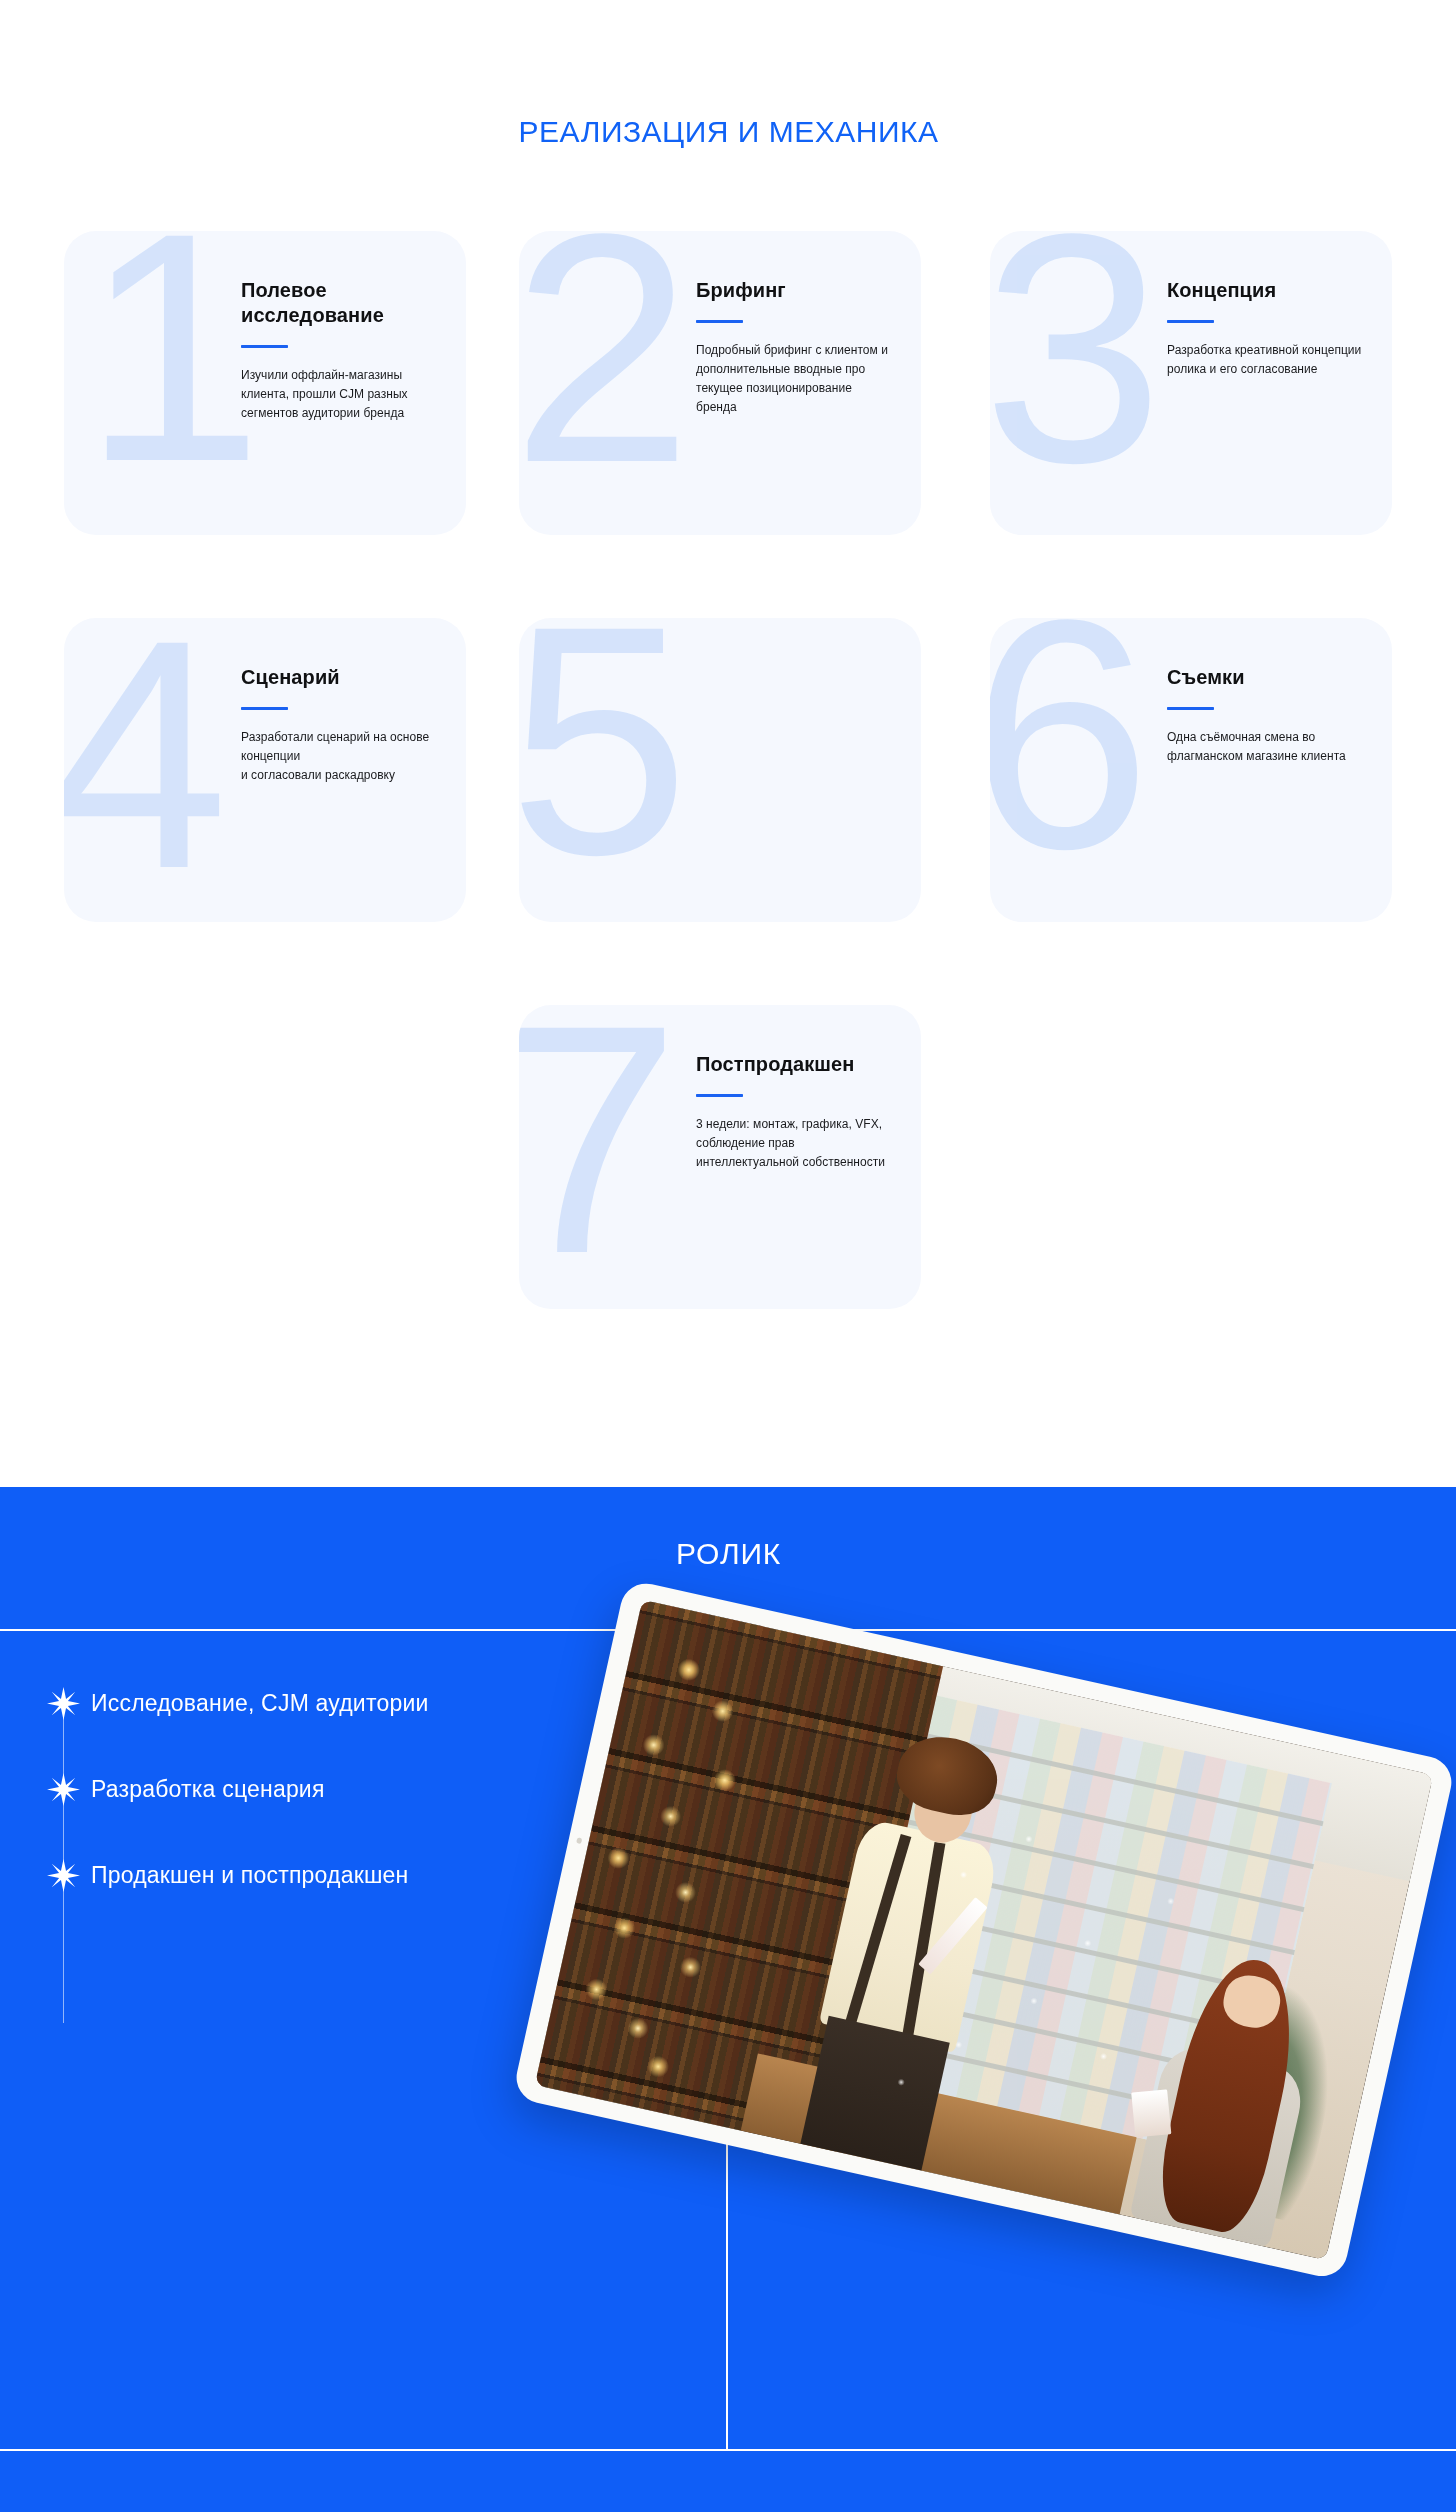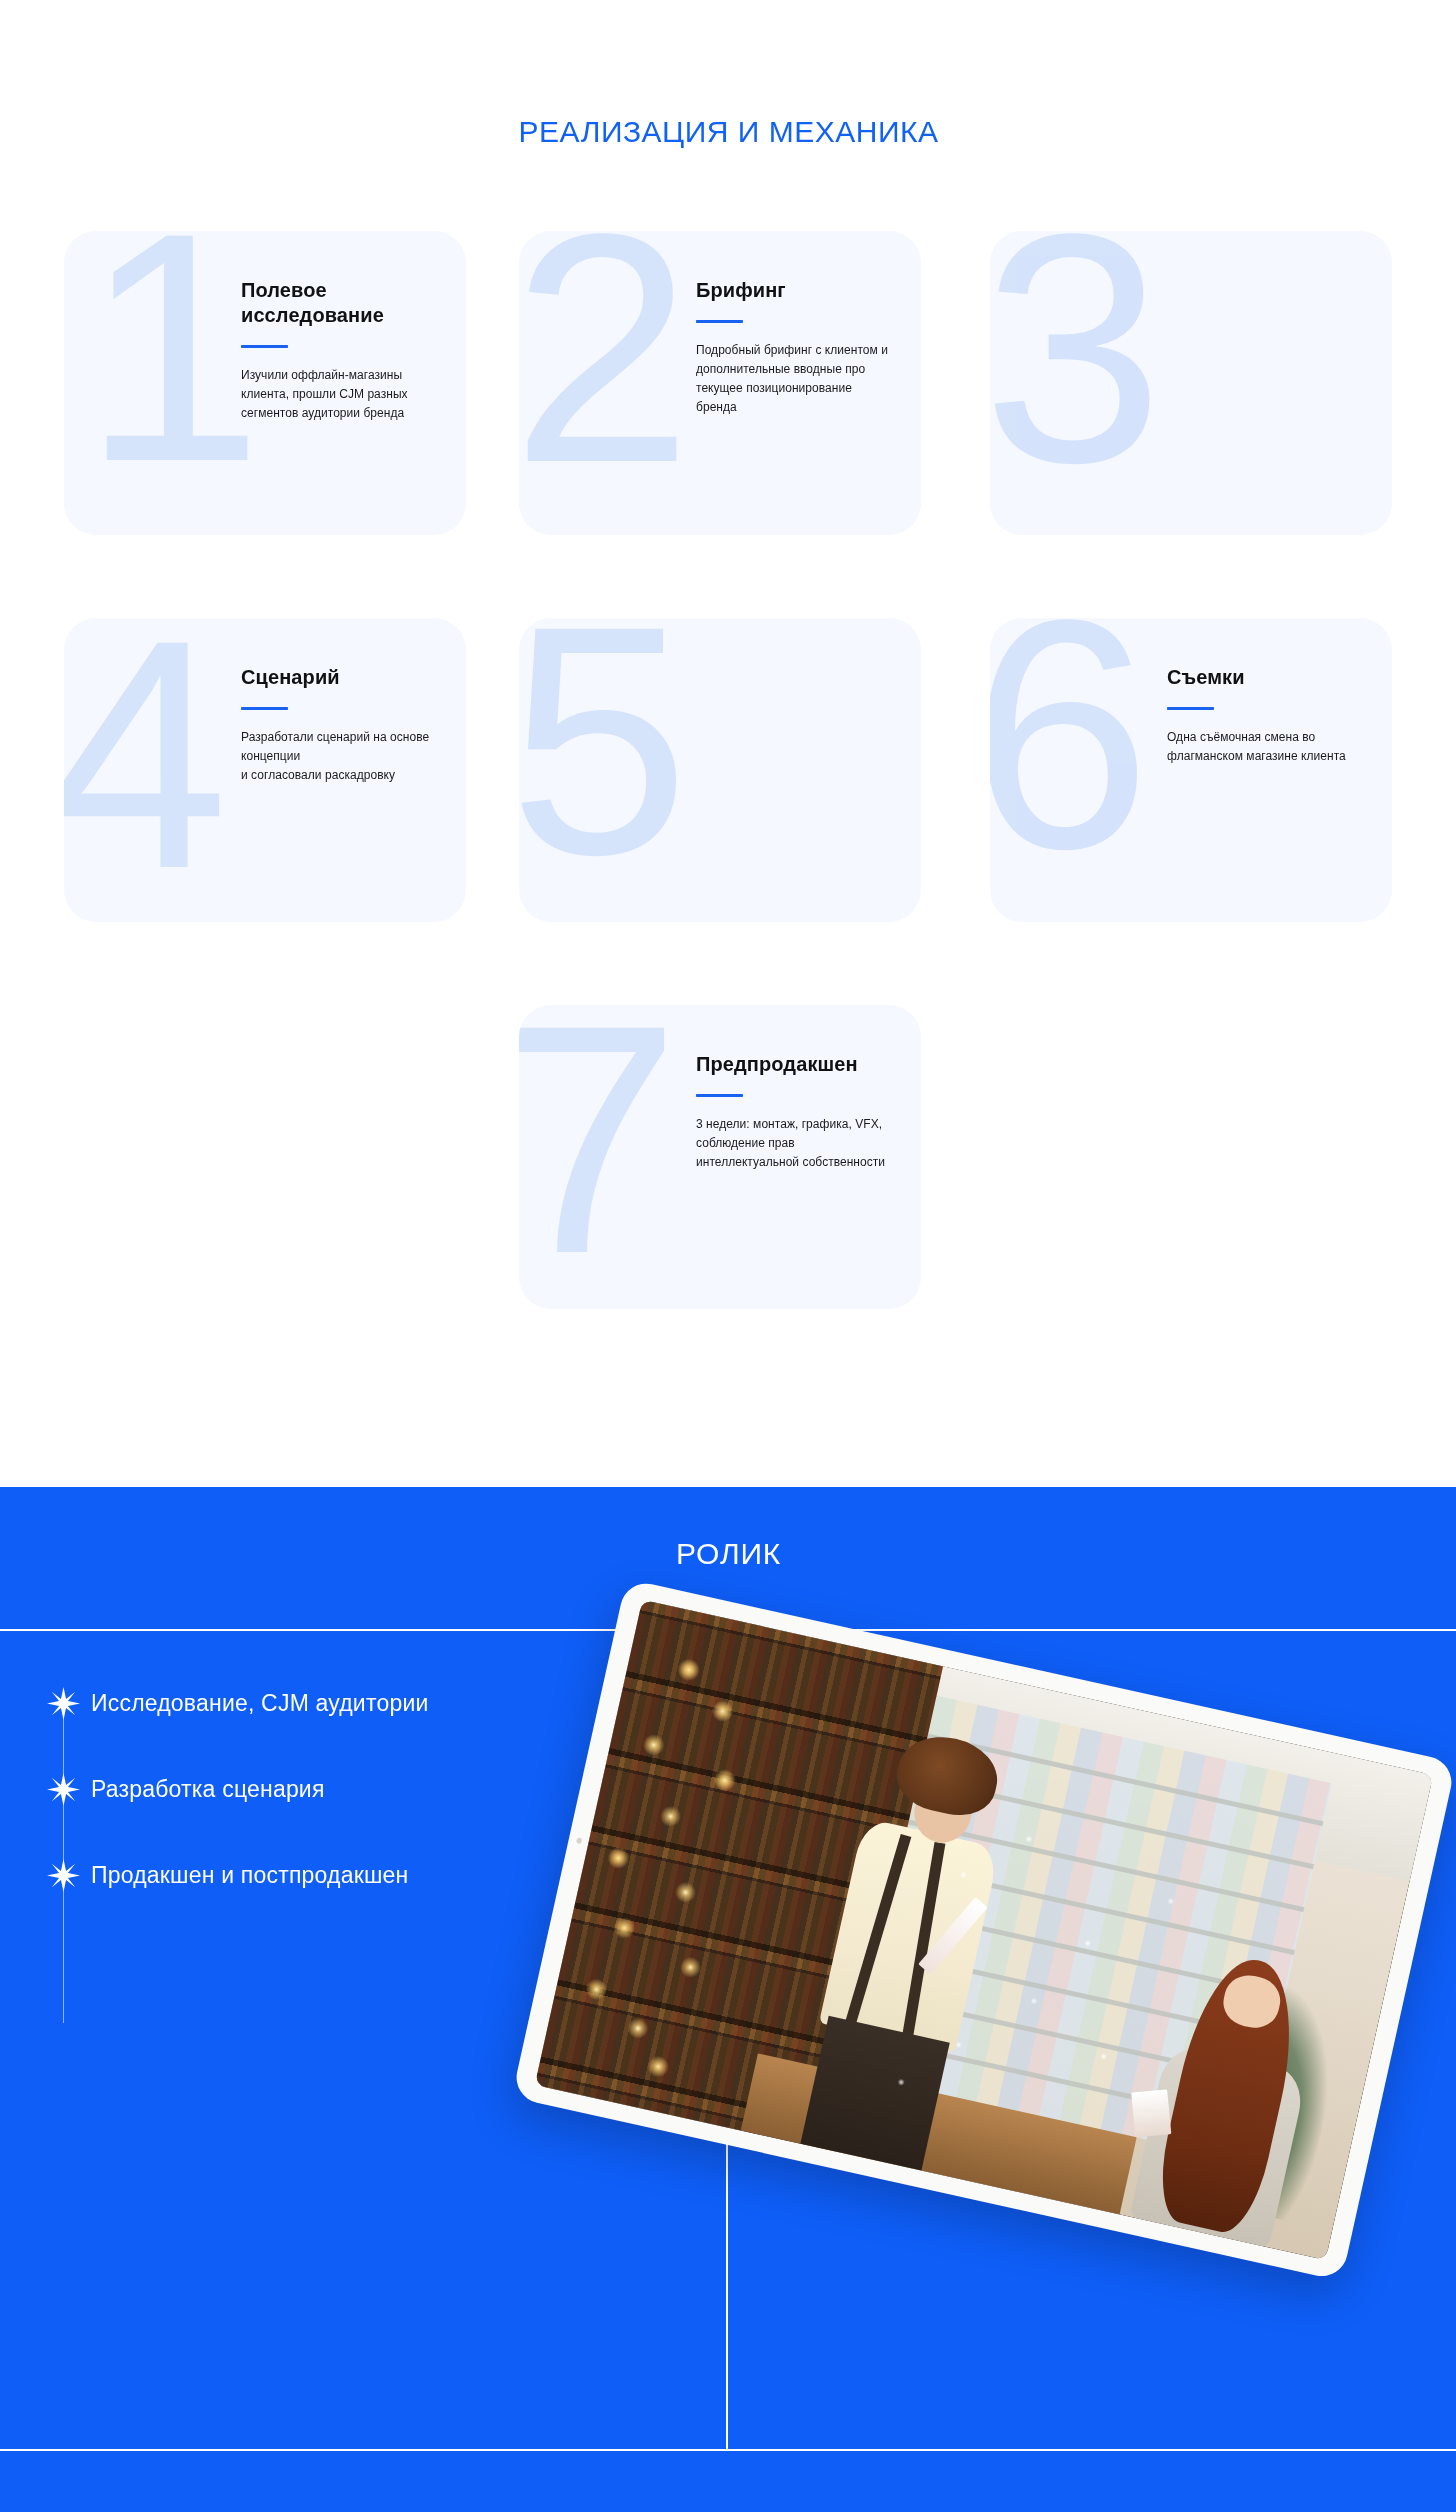--- a/index.html
+++ b/index.html
@@ -492,20 +492,25 @@
         <span class="card-num n2">2</span>
         <div class="card-body">
           <h2 class="card-title">Брифинг</h2>
           <div class="card-rule"></div>
           <p class="card-text">Подробный брифинг с клиентом и дополнительные вводные про текущее позиционирование бренда</p>
         </div>
       </article>
 
       <article class="card r1 c3">
         <span class="card-num n3">3</span>
+        <div class="card-body">
+          <h2 class="card-title">Концепция</h2>
+          <div class="card-rule"></div>
+          <p class="card-text">Разработка креативной концепции ролика и его согласование</p>
+        </div>
       </article>
 
       <article class="card r2 c1">
         <span class="card-num n4">4</span>
         <div class="card-body">
           <h2 class="card-title">Сценарий</h2>
           <div class="card-rule"></div>
           <p class="card-text">Разработали сценарий на основе концепции
 и согласовали раскадровку</p>
         </div>
@@ -520,21 +525,21 @@
         <div class="card-body">
           <h2 class="card-title">Съемки</h2>
           <div class="card-rule"></div>
           <p class="card-text">Одна съёмочная смена во флагманском магазине клиента</p>
         </div>
       </article>
 
       <article class="card r3 c2">
         <span class="card-num n7">7</span>
         <div class="card-body">
-          <h2 class="card-title">Предпродакшен</h2>
+          <h2 class="card-title">Постпродакшен</h2>
           <div class="card-rule"></div>
           <p class="card-text">3 недели: монтаж, графика, VFX, соблюдение прав интеллектуальной собственности</p>
         </div>
       </article>
 
     </div>
   </section>
 
   <section class="section-rolik">
 

